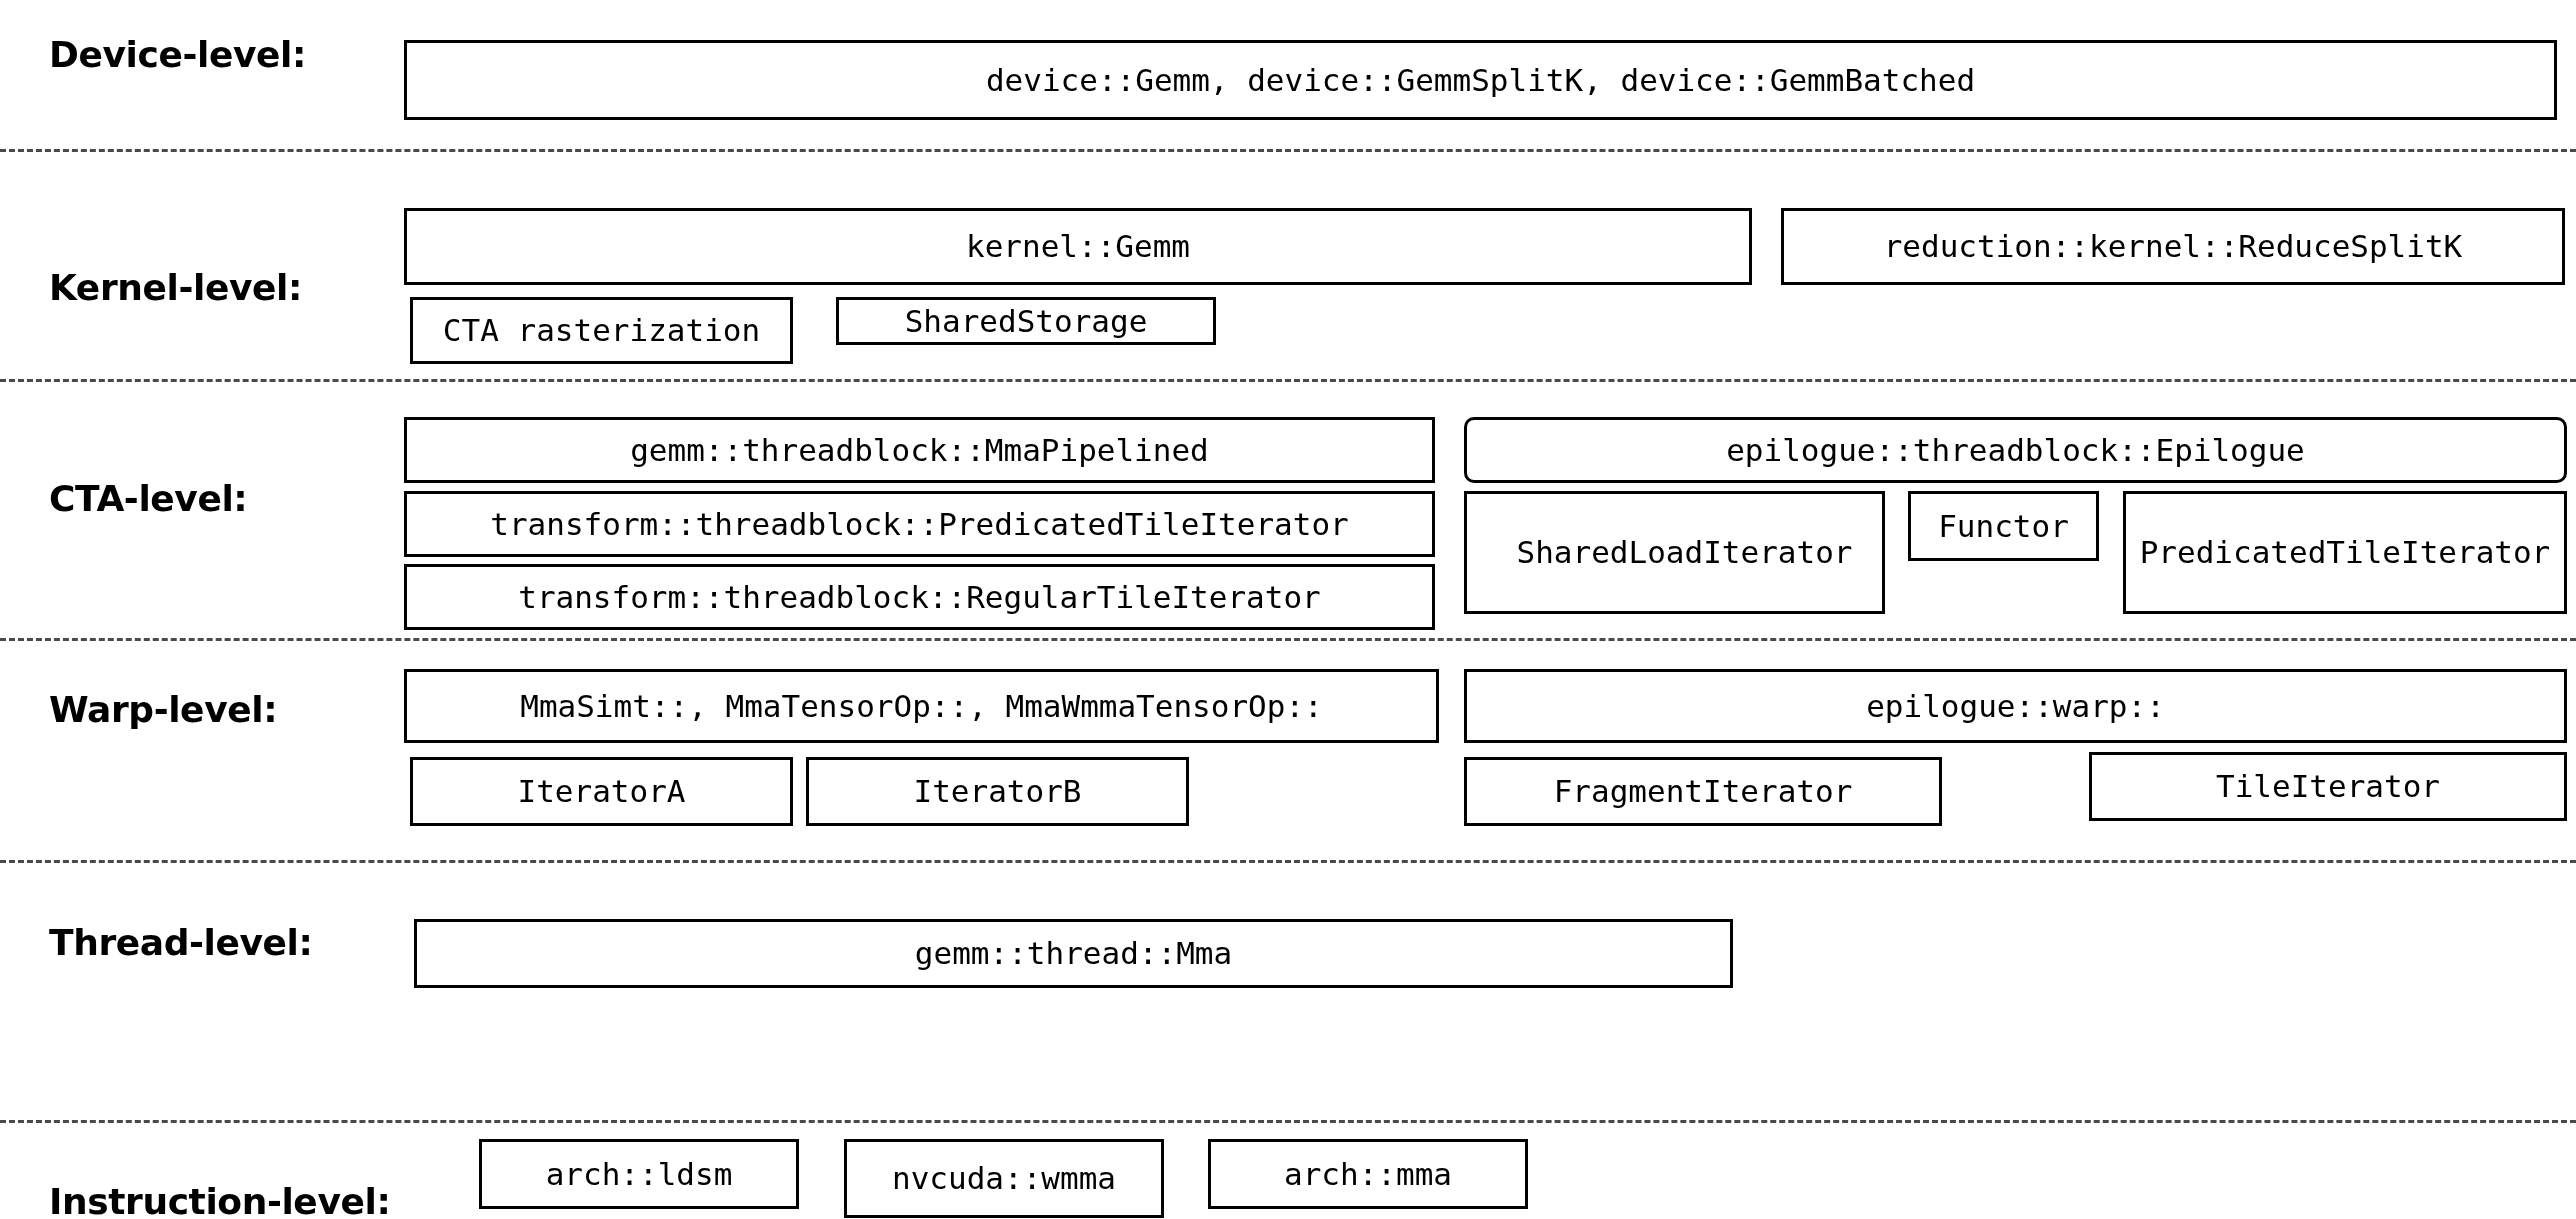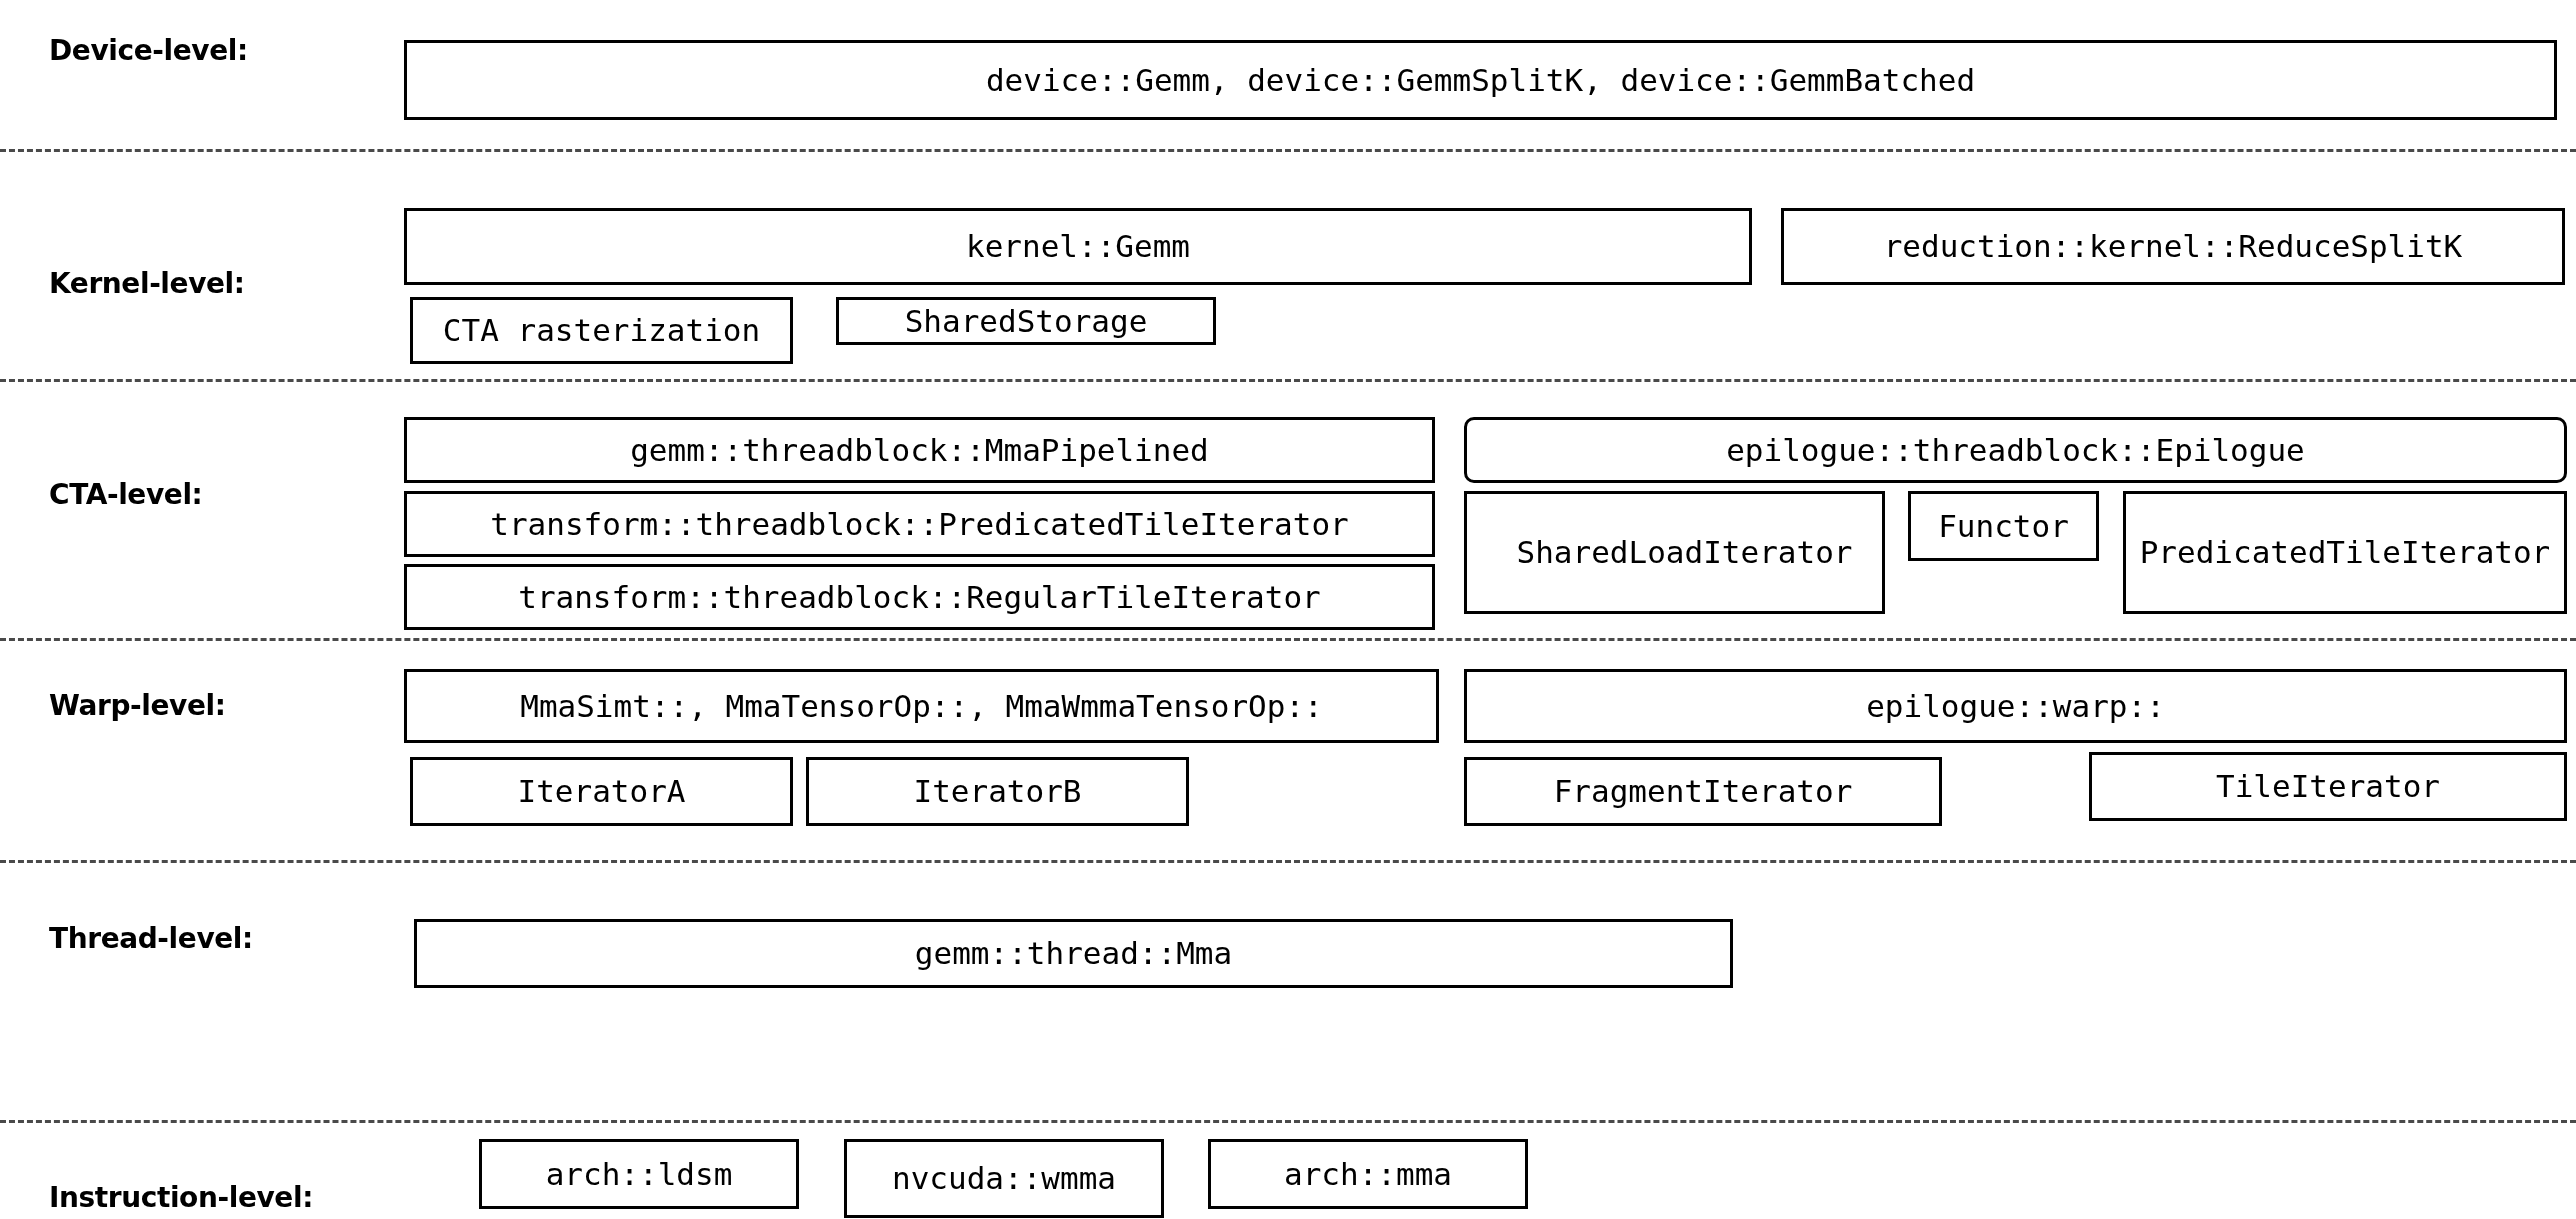--- a/index.html
+++ b/index.html
@@ -12,21 +12,21 @@
     width: 2576px;
     height: 1219px;
     background: #ffffff;
     font-family: "Liberation Sans", sans-serif;
     overflow: hidden;
   }
   .band-label {
     position: absolute;
     font-family: "DejaVu Sans", sans-serif;
     font-weight: bold;
-    font-size: 28px;
+    font-size: 36px;
     color: #000000;
     letter-spacing: -0.4px;
     white-space: nowrap;
     line-height: 1;
   }
   .sep {
     position: absolute;
     left: 0;
     width: 2576px;
     height: 0;

